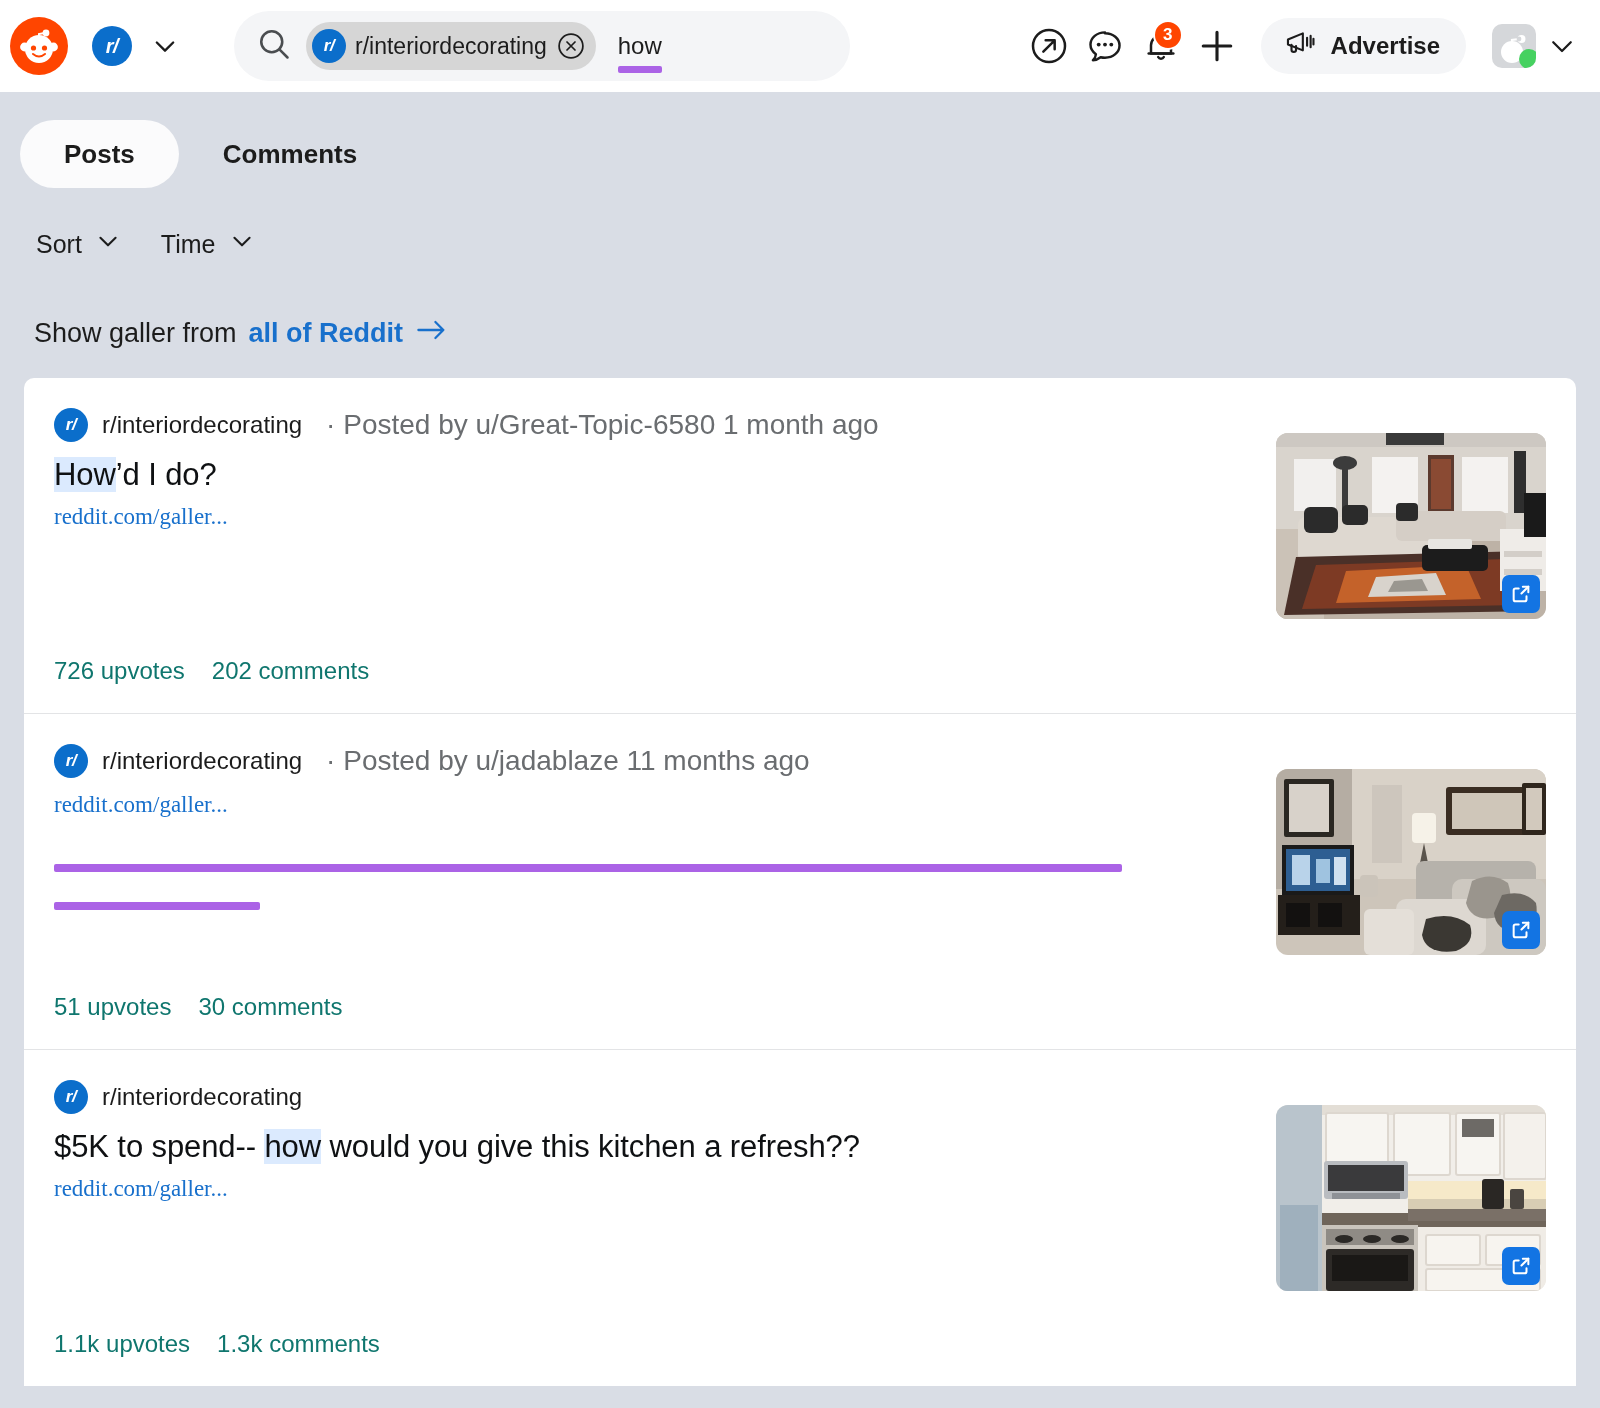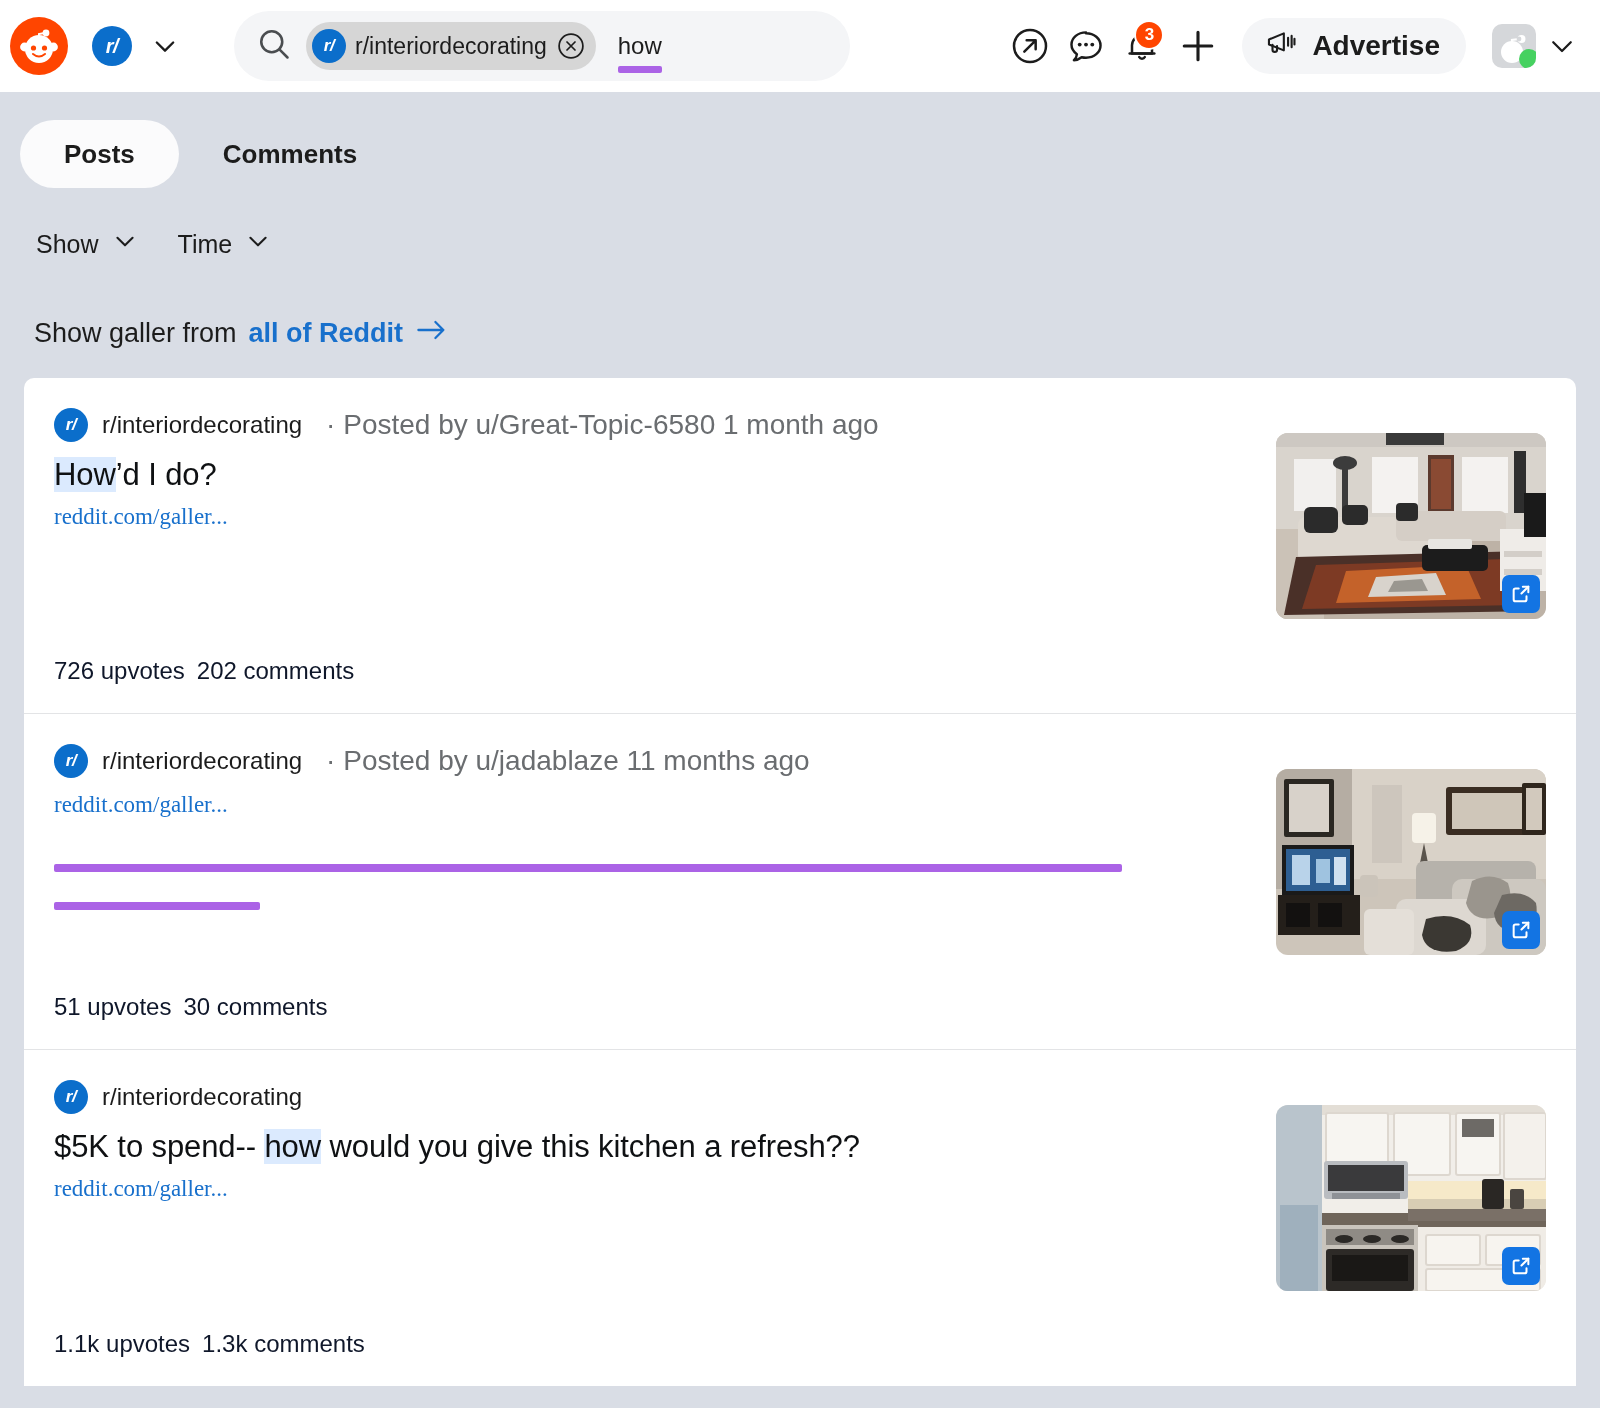--- a/index.html
+++ b/index.html
@@ -117,21 +117,21 @@
     border: 2px solid #fff;
   }
   .advertise-btn {
     display:flex; align-items:center; gap: 14px;
     height: 56px; padding: 0 26px 0 22px;
     border-radius: 28px;
     background: #f4f5f7;
     margin-left: 16px;
     cursor: pointer;
   }
-  .advertise-btn span { font-size: 28px; font-weight: 700; color: #1c1c1c; }
+  .advertise-btn span { font-size: 24px; font-weight: 700; color: #1c1c1c; }
 
   .user-avatar {
     position: relative;
     width: 44px; height: 44px;
     border-radius: 10px;
     background: #d5d7da;
     margin-left: 26px;
     display:flex;align-items:flex-end;justify-content:center;
     overflow: hidden;
     cursor: pointer;
@@ -237,22 +237,22 @@
   .post-url {
     margin-top: 9px;
     font-size: 23px; color: #1870cc;
     cursor: pointer;
     font-family: Liberation Serif, serif;
   }
 
   .post-stats {
     position: absolute;
     left: 0; bottom: 28px;
-    display:flex; gap: 12px;
-    font-size: 24px; color: #0f172a;
+    display:flex; gap: 27px;
+    font-size: 24px; color: #0f766e;
   }
 
   .thumb-col {
     flex: 0 0 auto;
     width: 300px;
     display: flex;
     justify-content: flex-end;
     padding-top: 25px;
   }
   .thumb {
@@ -398,21 +398,21 @@
 
 <div class="body-area">
 
   <div class="tabs">
     <div class="tab active">Posts</div>
     <div class="tab">Comments</div>
   </div>
 
   <div class="filters">
     <div class="filter">
-      <span>Show</span>
+      <span>Sort</span>
       <span>
         <svg width="26" height="26" viewBox="0 0 24 24" aria-hidden="true">
           <path d="M5 9l7 7 7-7" stroke="#1c1c1c" stroke-width="1.9" fill="none" stroke-linecap="round" stroke-linejoin="round"></path>
         </svg>
       </span>
     </div>
     <div class="filter">
       <span>Time</span>
       <span>
         <svg width="26" height="26" viewBox="0 0 24 24" aria-hidden="true">

